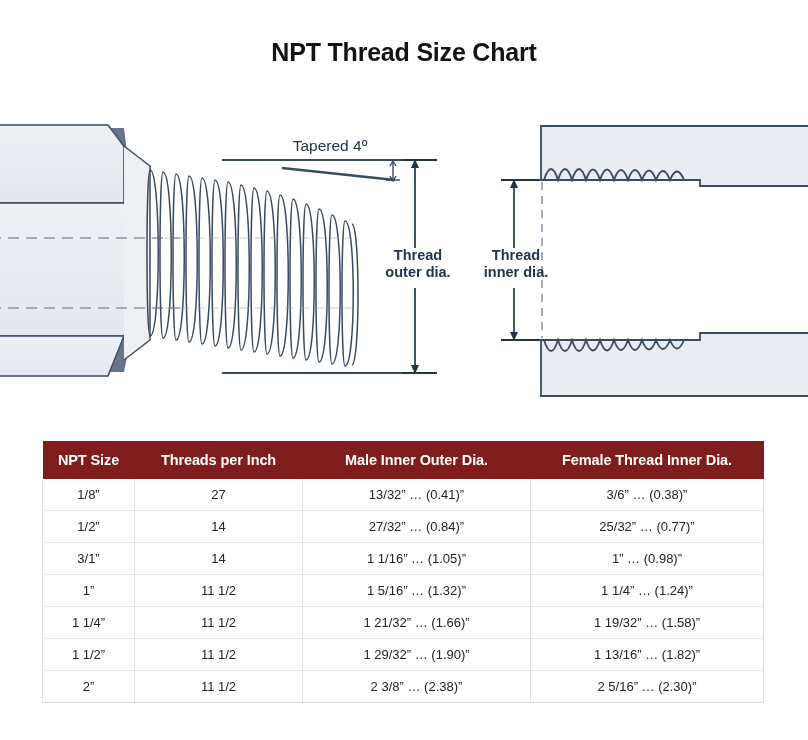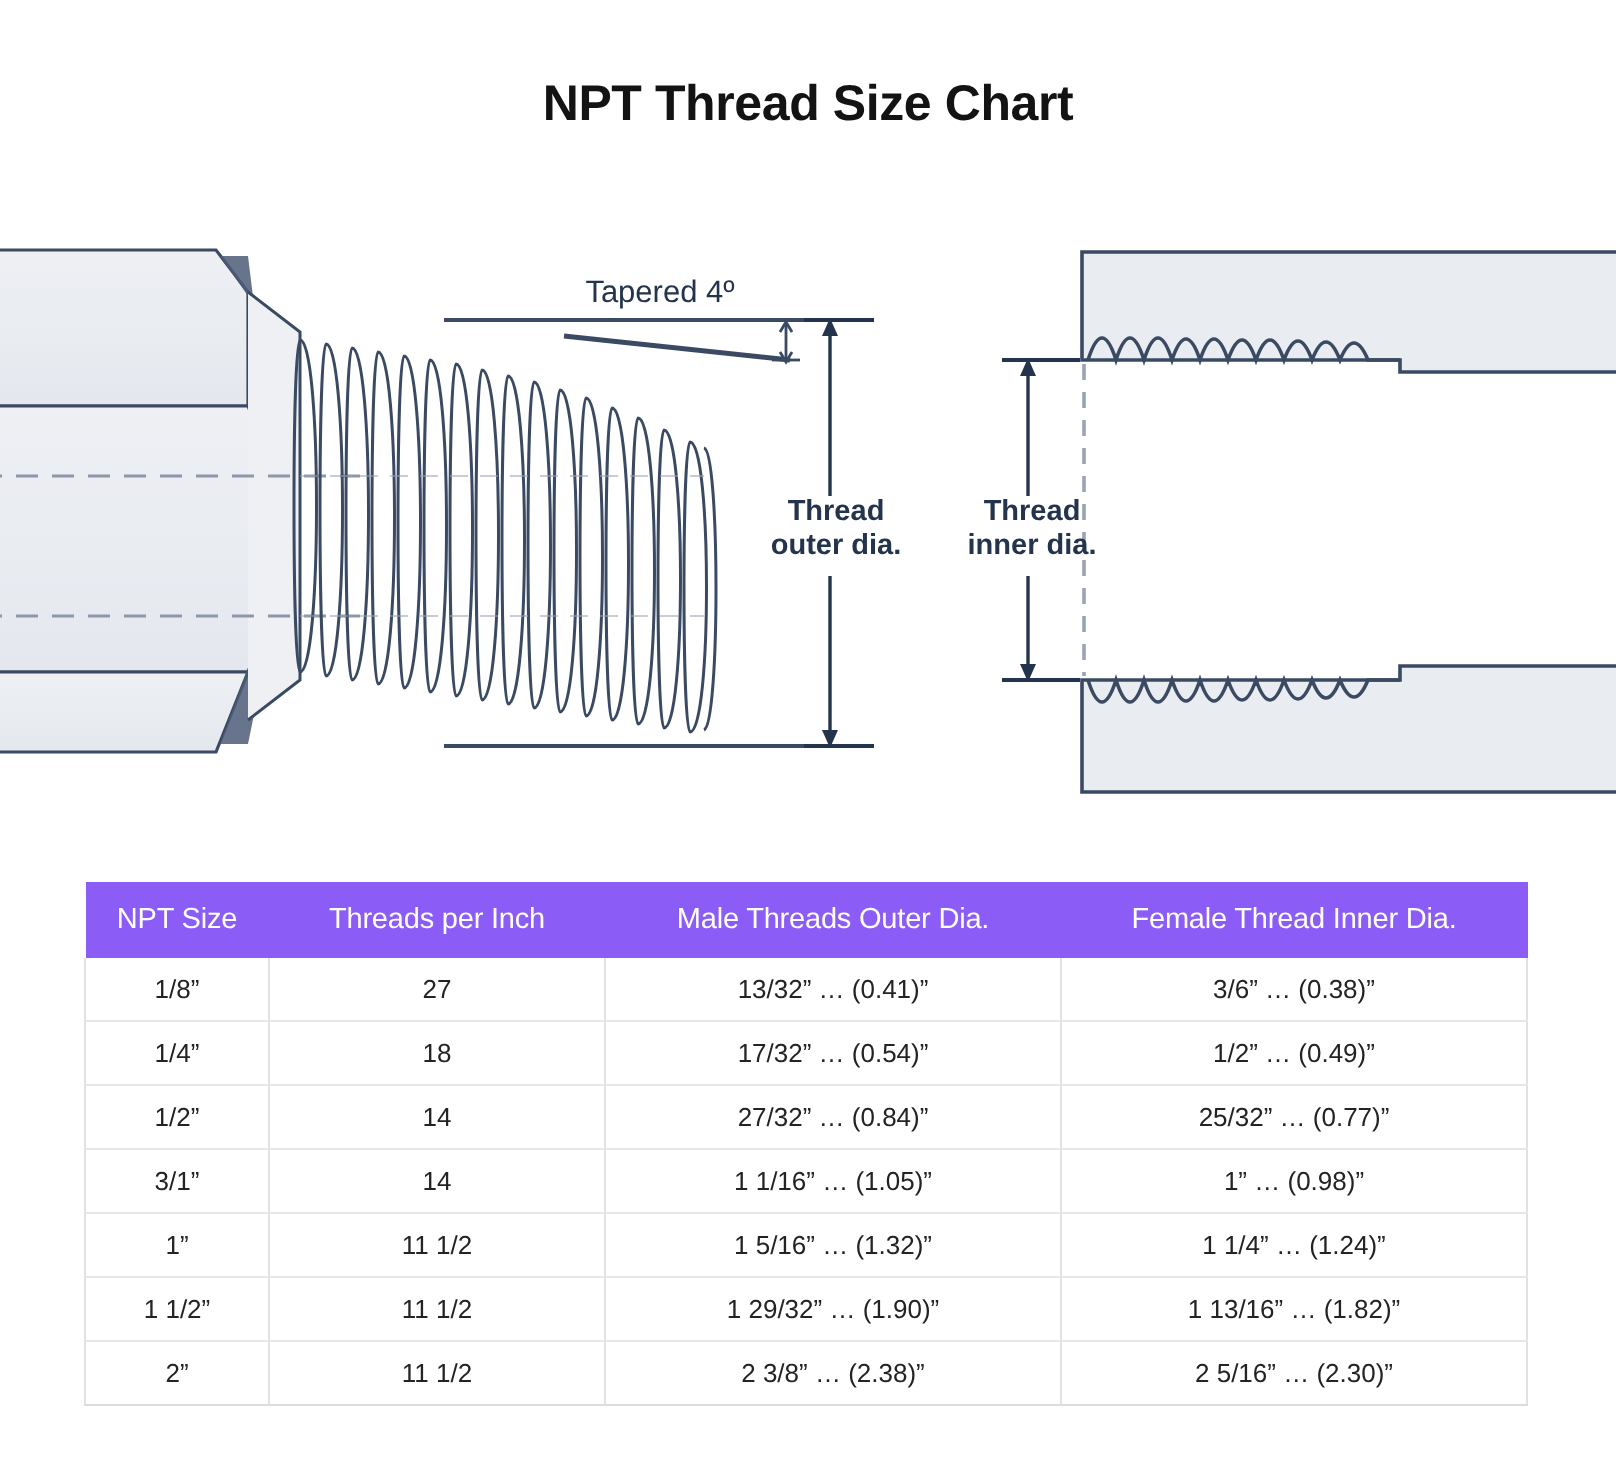--- a/index.html
+++ b/index.html
@@ -54,24 +54,24 @@
     top: 441px;
     width: 721px;
   }
   table.npt {
     width: 721px;
     border-collapse: collapse;
     table-layout: fixed;
     font-size: 13px;
   }
   table.npt thead th {
-    background: #8b5cf6;
+    background: #7f1d1d;
     color: #ffffff;
     font-size: 14.5px;
-    font-weight: normal;
+    font-weight: bold;
     padding: 11px 4px 11px 4px;
     text-align: center;
     border: none;
     letter-spacing: -0.1px;
   }
   table.npt tbody td {
     background: #ffffff;
     color: #232323;
     text-align: center;
     padding: 8px 0;
@@ -211,56 +211,56 @@
       <colgroup>
         <col class="col-size">
           <col class="col-tpi">
         <col class="col-male">
           <col class="col-female">
       </colgroup>
       <thead>
         <tr>
           <th>NPT Size</th>
           <th>Threads per Inch</th>
-          <th>Male Threads Outer Dia.</th>
+          <th>Male Inner Outer Dia.</th>
           <th>Female Thread Inner Dia.</th>
         </tr>
       </thead>
       <tbody>
           <tr>
             <td>1/8”</td>
             <td>27</td>
             <td>13/32” … (0.41)”</td>
             <td>3/6” … (0.38)”</td>
           </tr>
           <tr>
-            <td>1/4”</td>
-            <td>18</td>
-            <td>17/32” … (0.54)”</td>
-            <td>1/2” … (0.49)”</td>
-          </tr>
-          <tr>
             <td>1/2”</td>
             <td>14</td>
             <td>27/32” … (0.84)”</td>
             <td>25/32” … (0.77)”</td>
           </tr>
           <tr>
             <td>3/1”</td>
             <td>14</td>
             <td>1 1/16” … (1.05)”</td>
             <td>1” … (0.98)”</td>
           </tr>
           <tr>
             <td>1”</td>
             <td>11 1/2</td>
             <td>1 5/16” … (1.32)”</td>
             <td>1 1/4” … (1.24)”</td>
           </tr>
           <tr>
+            <td>1 1/4”</td>
+            <td>11 1/2</td>
+            <td>1 21/32” … (1.66)”</td>
+            <td>1 19/32” … (1.58)”</td>
+          </tr>
+          <tr>
             <td>1 1/2”</td>
             <td>11 1/2</td>
             <td>1 29/32” … (1.90)”</td>
             <td>1 13/16” … (1.82)”</td>
           </tr>
           <tr>
             <td>2”</td>
             <td>11 1/2</td>
             <td>2 3/8” … (2.38)”</td>
             <td>2 5/16” … (2.30)”</td>

